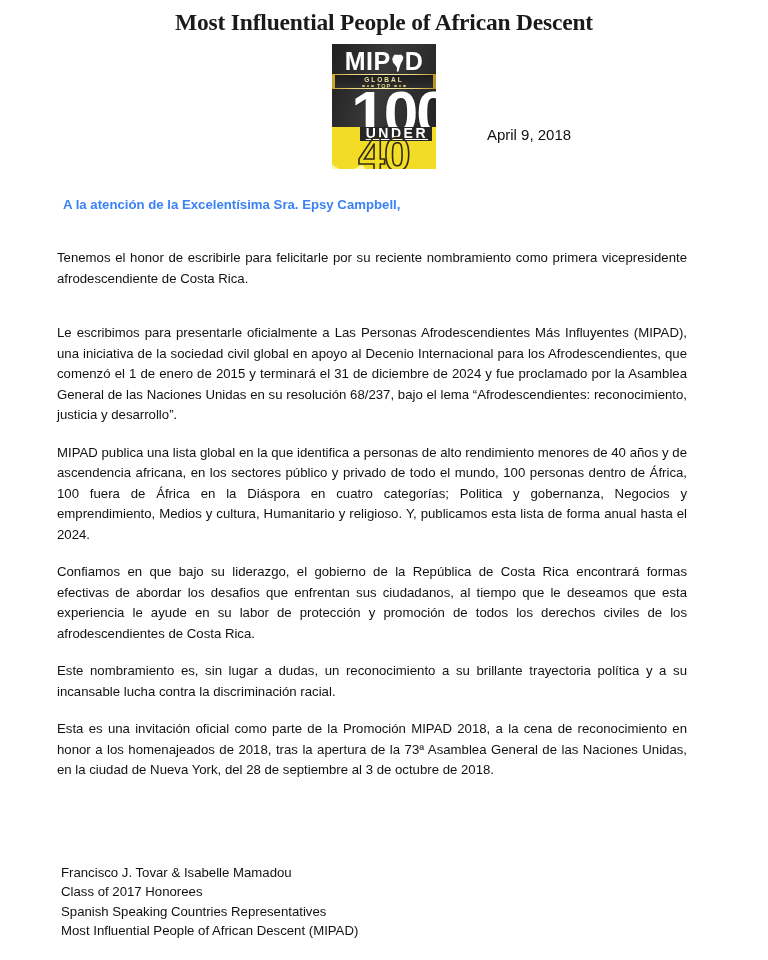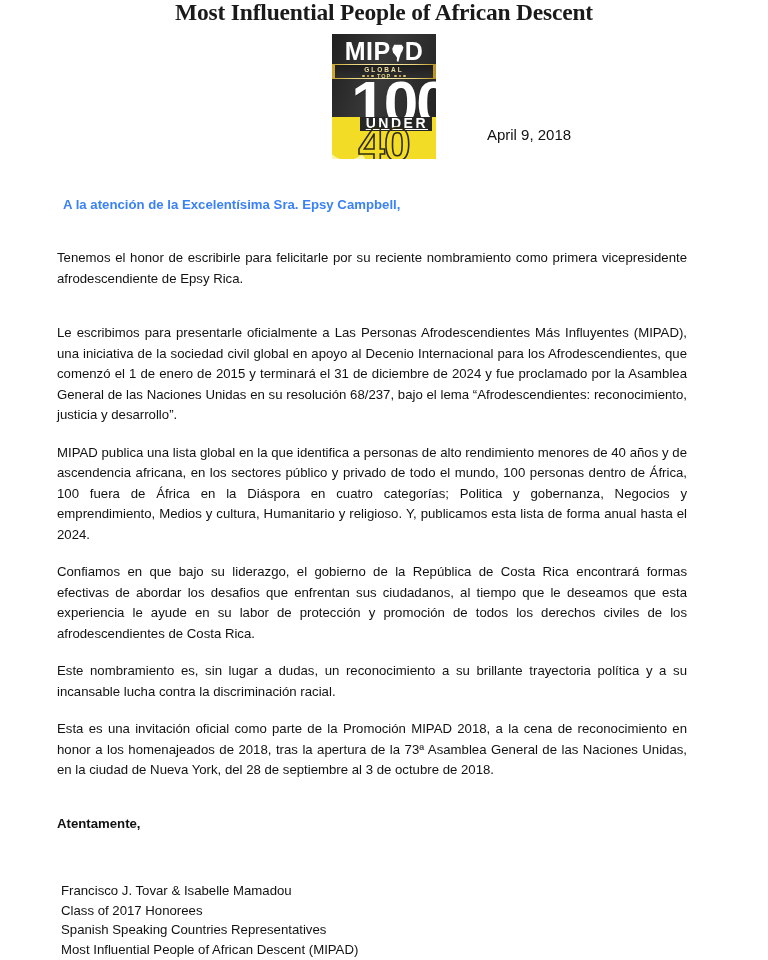--- a/index.html
+++ b/index.html
@@ -18,20 +18,21 @@
     position: relative;
     width: 768px;
     height: 960px;
     background: #ffffff;
     box-sizing: border-box;
   }
 
   
   .letterhead {
     text-align: center;
+    padding-top: 10px;
   }
   .letterhead-title {
     font-family: "Liberation Serif", serif;
     font-weight: bold;
     font-size: 23.5px;
     letter-spacing: -0.2px;
     color: #1a1a1a;
     line-height: 1.1;
   }
 
@@ -286,39 +287,38 @@
 
   <div class="date-row">
     <span class="date-text">April 9, 2018</span>
   </div>
 
   <div class="body-area">
 
     <div class="salutation">A la atención de la Excelentísima Sra. Epsy Campbell,</div>
 
     <div class="gap-lg"></div>
-    <p class="para">Tenemos el honor de escribirle para felicitarle por su reciente nombramiento como primera vicepresidente afrodescendiente de Epsy Rica.</p>
+    <p class="para">Tenemos el honor de escribirle para felicitarle por su reciente nombramiento como primera vicepresidente afrodescendiente de Costa Rica.</p>
 
     <div class="gap-lg"></div>
     <p class="para">Le escribimos para presentarle oficialmente a Las Personas Afrodescendientes Más Influyentes (MIPAD), una iniciativa de la sociedad civil global en apoyo al Decenio Internacional para los Afrodescendientes, que comenzó el 1 de enero de 2015 y terminará el 31 de diciembre de 2024 y fue proclamado por la Asamblea General de las Naciones Unidas en su resolución 68/237, bajo el lema “Afrodescendientes: reconocimiento, justicia y desarrollo”.</p>
 
     <div class="gap-sm"></div>
     <p class="para">MIPAD publica una lista global en la que identifica a personas de alto rendimiento menores de 40 años y de ascendencia africana, en los sectores público y privado de todo el mundo, 100 personas dentro de África, 100 fuera de África en la Diáspora en cuatro categorías; Politica y gobernanza, Negocios y emprendimiento, Medios y cultura, Humanitario y religioso. Y, publicamos esta lista de forma anual hasta el 2024.</p>
 
     <div class="gap-sm"></div>
     <p class="para">Confiamos en que bajo su liderazgo, el gobierno de la República de Costa Rica encontrará formas efectivas de abordar los desafios que enfrentan sus ciudadanos, al tiempo que le deseamos que esta experiencia le ayude en su labor de protección y promoción de todos los derechos civiles de los afrodescendientes de Costa Rica.</p>
 
     <div class="gap-sm"></div>
     <p class="para">Este nombramiento es, sin lugar a dudas, un reconocimiento a su brillante trayectoria política y a su incansable lucha contra la discriminación racial.</p>
 
     <div class="gap-sm"></div>
     <p class="para">Esta es una invitación oficial como parte de la Promoción MIPAD 2018, a la cena de reconocimiento en honor a los homenajeados de 2018, tras la apertura de la 73ª Asamblea General de las Naciones Unidas, en la ciudad de Nueva York, del 28 de septiembre al 3 de octubre de 2018.</p>
 
     <div class="gap-lg"></div>
-    <div class="closing">Atentamente,</div>
 
     <div style="height:48px"></div>
     <div class="signature">
       <div>Francisco J. Tovar &amp; Isabelle Mamadou</div>
       <div>Class of 2017 Honorees</div>
       <div>Spanish Speaking Countries Representatives</div>
       <div>Most Influential People of African Descent (MIPAD)</div>
     </div>
 
   </div>

